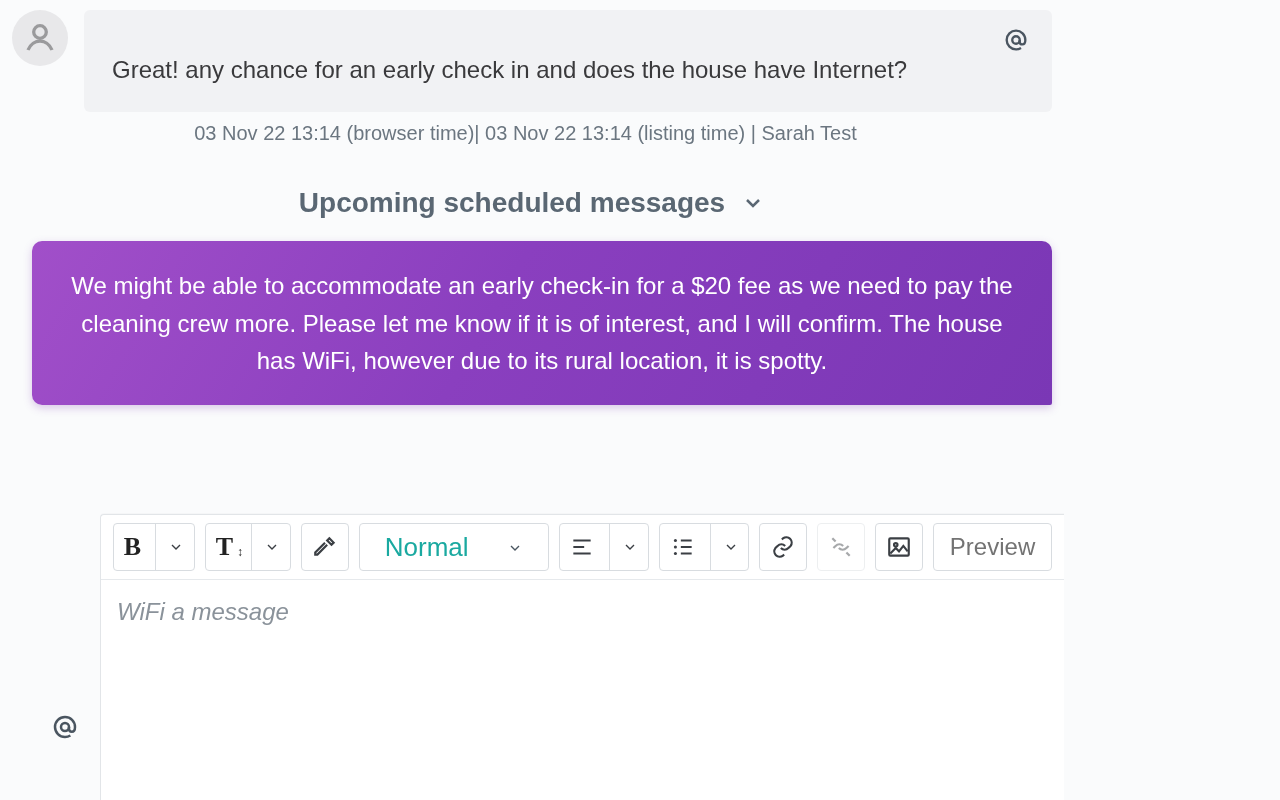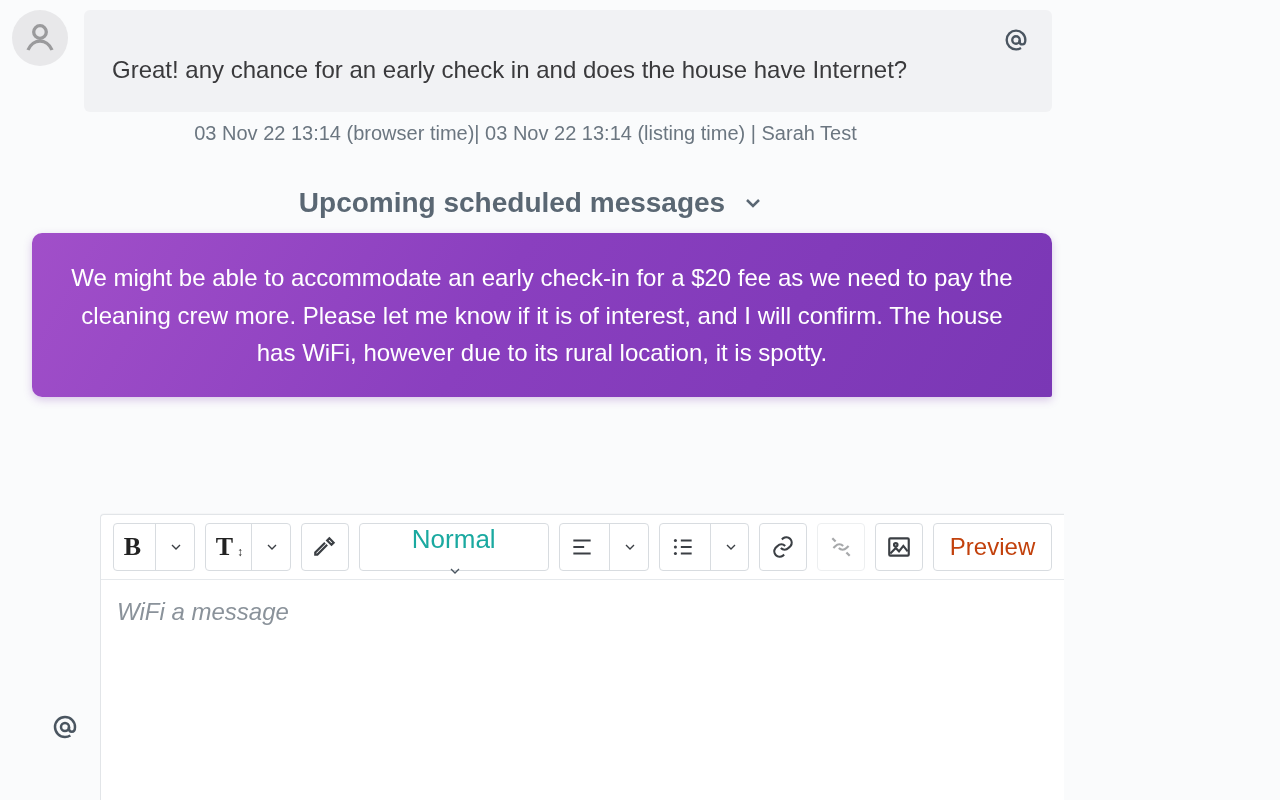--- a/index.html
+++ b/index.html
@@ -10,44 +10,44 @@
   .msg-row-in { display: flex; align-items: flex-start; padding: 10px 12px 0 12px; }
   .avatar { width: 56px; height: 56px; border-radius: 50%; background: #e8e8ea; display: flex; align-items: center; justify-content: center; flex-shrink: 0; }
   .avatar svg { width: 36px; height: 36px; stroke: #9a9a9c; fill: none; stroke-width: 2.2; }
   .bubble-in { flex: 1; background: #f1f2f4; border-radius: 6px; margin-left: 16px; padding: 26px 28px 26px 28px; position: relative; }
   .bubble-in .text { font-size: 24px; color: #3a3a3c; line-height: 1.35; padding-top: 18px; }
   .bubble-in .at { position: absolute; top: 16px; right: 22px; }
   .at svg { width: 28px; height: 28px; stroke: #4a5560; stroke-width: 2; fill: none; }
 
   .meta-line { text-align: center; color: #6b7680; font-size: 20px; padding: 10px 13px 18px 0; }
 
-  .section-header { text-align: center; color: #5a6773; font-size: 28px; font-weight: 700; padding: 24px 0 14px 0; display: flex; align-items: center; justify-content: center; gap: 16px; }
+  .section-header { text-align: center; color: #5a6773; font-size: 28px; font-weight: 700; padding: 24px 0 22px 0; display: flex; align-items: center; justify-content: center; gap: 16px; }
   .section-header .chev { display: inline-flex; }
   .section-header .chev svg { width: 24px; height: 24px; stroke: #5a6773; stroke-width: 2.5; fill: none; }
 
   
   .bubble-out-wrap { display: flex; justify-content: flex-end; padding: 0 12px; }
   .bubble-out { max-width: 1020px; background: linear-gradient(120deg, #a14fc9 0%, #8a3fbf 45%, #7a37b5 100%); color: #fff; border-radius: 10px; border-bottom-right-radius: 2px; padding: 26px 36px; font-size: 24px; line-height: 1.55; text-align: center; box-shadow: 0 3px 8px rgba(120,50,170,0.25); }
 
   
   .composer-wrap { position: absolute; left: 30px; right: 0; bottom: 0; display: flex; }
   .at-side { width: 70px; display: flex; align-items: center; justify-content: center; padding-top: 140px; }
   .at-side svg { width: 30px; height: 30px; stroke: #4a5560; stroke-width: 2; fill: none; }
   .composer { flex: 1; background: #fff; border: 1px solid #e2e5e8; border-right: none; border-bottom: none; border-radius: 4px 0 0 0; overflow: hidden; box-shadow: 0 -1px 0 rgba(0,0,0,0.02); }
 
   .toolbar { display: flex; align-items: center; gap: 10px; padding: 8px 12px; border-bottom: 1px solid #e6e9ec; }
   .tbtn { height: 48px; min-width: 48px; border: 1px solid #d8dce0; background: #fff; border-radius: 4px; display: inline-flex; align-items: center; justify-content: center; padding: 0 10px; cursor: pointer; }
   .tbtn.split { padding: 0; }
   .tbtn.split .seg { height: 100%; display: inline-flex; align-items: center; justify-content: center; padding: 0 12px; }
   .tbtn.split .seg + .seg { border-left: 1px solid #d8dce0; }
   .tbtn .caret { margin-left: 2px; }
-  .tbtn.normal-sel { color: #1aa9a0; font-size: 26px; padding: 0 14px; min-width: 190px; justify-content: space-between; flex-direction: column; }
+  .tbtn.normal-sel { color: #1aa9a0; font-size: 26px; padding: 0 25px; min-width: 190px; justify-content: space-between; }
   .tbtn.normal-sel .caret svg { stroke: #4a5560; }
   .tbtn.disabled { opacity: 0.45; cursor: default; }
-  .tbtn.textbtn { font-size: 24px; color: #c2410c; padding: 0 18px; }
+  .tbtn.textbtn { font-size: 24px; color: #737373; padding: 0 18px; }
 
   .bold-glyph { font-family: Georgia, "Times New Roman", serif; font-weight: 900; font-size: 26px; color: #222; }
   .t-glyph { font-family: Georgia, "Times New Roman", serif; font-weight: 700; font-size: 26px; color: #222; position: relative; padding-right: 4px; }
   .t-sub { font-size: 12px; position: absolute; right: -6px; bottom: 2px; }
   .caret svg, .tbtn svg.icon { stroke: #3b3f44; fill: none; stroke-width: 2; }
   .caret svg { width: 16px; height: 16px; }
   svg.icon { width: 26px; height: 26px; }
 
   .editor { min-height: 220px; padding: 18px 16px; }
   .editor .placeholder { color: #8a929a; font-style: italic; font-size: 24px; }

